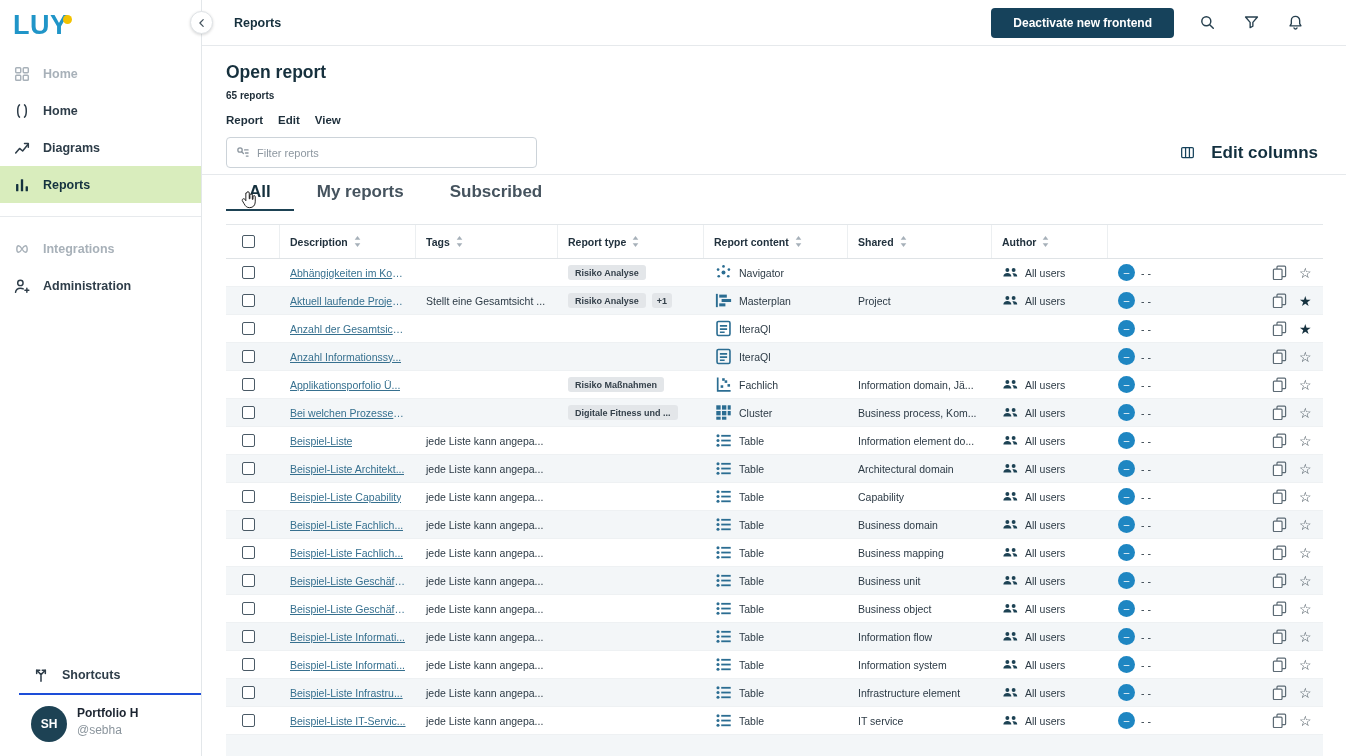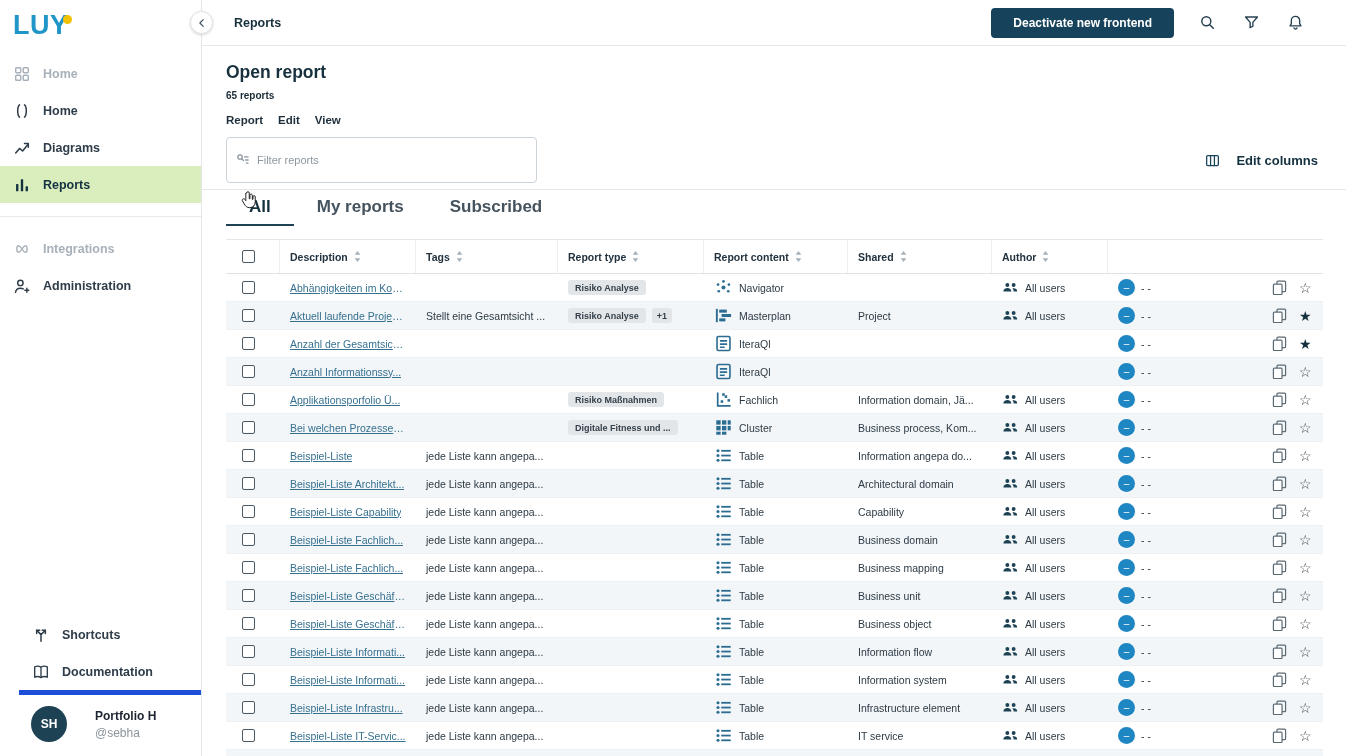--- a/index.html
+++ b/index.html
@@ -16,22 +16,22 @@
   .logo .dot { position:absolute; right:-3px; top:5px; width:9px; height:9px;
     background:#f2c200; border-radius:50%; }
   .nav { padding-top:4px; }
   .nav-item { display:flex; align-items:center; gap:12px; height:37px; padding:0 13px;
     font-size:12.5px; font-weight:bold; color:#2e3d49; cursor:pointer; }
   .nav-item .nav-icon { display:flex; width:18px; justify-content:center; }
   .nav-item.disabled { color:#a8b1b9; }
   .nav-item.active { background:#d9edbd; color:#14323f; }
   .side-divider { height:1px; background:#e7eaed; margin:13px 0; }
   .side-footer { margin-top:auto;padding-left:19px; }
-  .user { display:flex; gap:28px; padding:11px 12px 14px; border-top:5px solid #1d4ed8;
-    align-items:center; cursor:pointer; }
+  .user { display:flex; gap:10px; padding:11px 12px 14px; border-top:2px solid #1d4ed8;
+    cursor:pointer; }
   .avatar { width:36px; height:36px; border-radius:50%; background:#1d4254; color:#fff;
     font-size:12px; font-weight:bold; display:flex; align-items:center; justify-content:center; flex:none; }
   .user-name { font-size:12px; font-weight:bold; color:#1b2430; }
   .user-handle { font-size:12px; color:#8a949c; margin-top:3px; }
   .collapse-btn { position:absolute; left:190px; top:11px; width:23px; height:23px;
     border-radius:50%; background:#fff; border:1px solid #dfe3e6;
     box-shadow:0 1px 3px rgba(0,0,0,.15); z-index:5; display:flex; align-items:center;
     justify-content:center; color:#43525d; cursor:pointer; padding:0; }
   
   .main { position:absolute; left:202px; top:0; width:1144px; height:756px; }
@@ -45,27 +45,27 @@
   .icon-btn { background:none; border:none; padding:2px; cursor:pointer; display:flex;
     align-items:center; color:#27404f; }
   
   .content { padding-left:24px; position:relative; }
   .page-title { margin-top:16px; font-size:17.5px; font-weight:bold; color:#16303d; }
   .report-count { margin-top:7px; font-size:10px; font-weight:bold; color:#1c2b36; }
   .menubar { margin-top:13px; display:flex; gap:15px; font-size:11.5px; font-weight:bold;
     color:#1e2f3b; }
   .menubar span { cursor:pointer; }
   .toolbar-row { margin-top:11px; display:flex; align-items:center; margin-right:28px; }
-  .filter-box { width:311px; height:46px; border:1px solid #ccd3d9; border-radius:4px;
+  .filter-box { width:311px; height:31px; border:1px solid #ccd3d9; border-radius:4px;
     display:flex; align-items:center; gap:7px; padding:0 9px; background:#fff; }
   .filter-box input { border:none; outline:none; font-size:11px; flex:1;
     font-family:"Liberation Sans", sans-serif; color:#2c3a45; }
   .filter-box input::placeholder { color:#8d97a0; }
   .edit-columns { margin-left:auto; display:flex; gap:16px; align-items:center;
-    font-size:13px; font-weight:bold; color:#13303f; cursor:pointer; background:none; border:none;
+    font-size:17px; font-weight:bold; color:#13303f; cursor:pointer; background:none; border:none;
     font-family:"Liberation Sans", sans-serif; }
   .full-divider { margin:6px 0 0 -24px; width:1144px; height:1px; background:#e6e9ec; }
   .tabs { display:flex; height:36px; font-size:17px; font-weight:bold; color:#45535e; }
   .tab { display:flex; align-items:center; padding:0 23px; cursor:pointer;
     border-bottom:2.5px solid transparent; }
   .tab.active { color:#14303d; border-bottom-color:#1d4254; }
   
   .table { margin-top:13px; width:1097px; }
   .thead, .tr { display:grid;
     grid-template-columns:54px 136px 142px 146px 144px 144px 116px 144px 71px; }
@@ -172,29 +172,20 @@
     <div class="side-footer">
       <div class="nav-item">
         <span class="nav-icon">
           <svg viewBox="0 0 20 20" width="18" height="18" fill="none" stroke="currentColor" stroke-width="1.7" stroke-linecap="round" stroke-linejoin="round">
               <path d="M10 17V9.6M10 9.6L5.2 4.8M10 9.6l4.8-4.8"></path>
               <path d="M5.2 8.2V4.8h3.4M14.8 8.2V4.8h-3.4"></path>
             </svg>
         </span>
         <span>Shortcuts</span>
       </div>
-      <div class="nav-item">
-        <span class="nav-icon">
-          <svg viewBox="0 0 20 20" width="18" height="18" fill="none" stroke="currentColor" stroke-width="1.5" stroke-linejoin="round">
-              <path d="M3 4.2c2.4-1.1 4.7-1 7 .4 2.3-1.4 4.6-1.5 7-.4v11.6c-2.4-1.1-4.7-1-7 .4-2.3-1.4-4.6-1.5-7-.4z"></path>
-              <path d="M10 4.6v11.6"></path>
-            </svg>
-        </span>
-        <span>Documentation</span>
-      </div>
       <div class="user">
         <span class="avatar">SH</span>
         <span>
           <div class="user-name">Portfolio H</div>
           <div class="user-handle">@sebha</div>
         </span>
       </div>
     </div>
   </aside>
 
@@ -650,21 +641,21 @@
                       <rect x="7.6" y="4.1" width="10" height="1.9"></rect>
                       <circle cx="4.2" cy="10" r="1.6"></circle>
                       <rect x="7.6" y="9.1" width="10" height="1.9"></rect>
                       <circle cx="4.2" cy="15" r="1.6"></circle>
                       <rect x="7.6" y="14.1" width="10" height="1.9"></rect>
                     </g>
                   </svg>
                 </span>
                 <span>Table</span>
               </div>
-              <div class="td">Information angepa do...</div>
+              <div class="td">Information element do...</div>
               <div class="td">
                 <span class="users-icon">
                   <svg viewBox="0 0 20 20" width="17" height="17">
                     <g fill="currentColor">
                       <circle cx="6.3" cy="7" r="2.3"></circle>
                       <circle cx="13.7" cy="7" r="2.3"></circle>
                       <path d="M1.6 14.6c0-2.4 2.1-3.9 4.7-3.9s4.7 1.5 4.7 3.9z"></path>
                       <path d="M12.1 11.2c.5-.2 1-.3 1.6-.3 2.3 0 4.2 1.4 4.2 3.7h-4.2c0-1.3-.6-2.5-1.6-3.4z"></path>
                     </g>
                   </svg>

